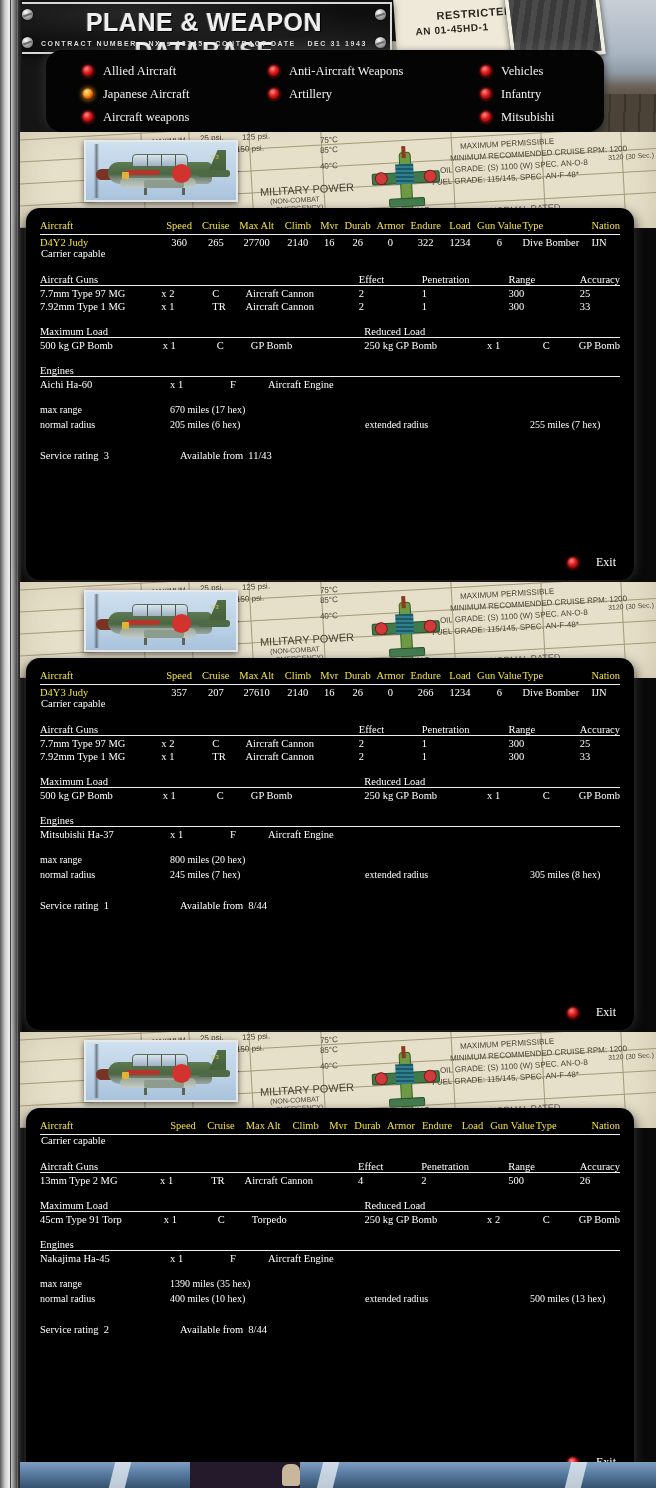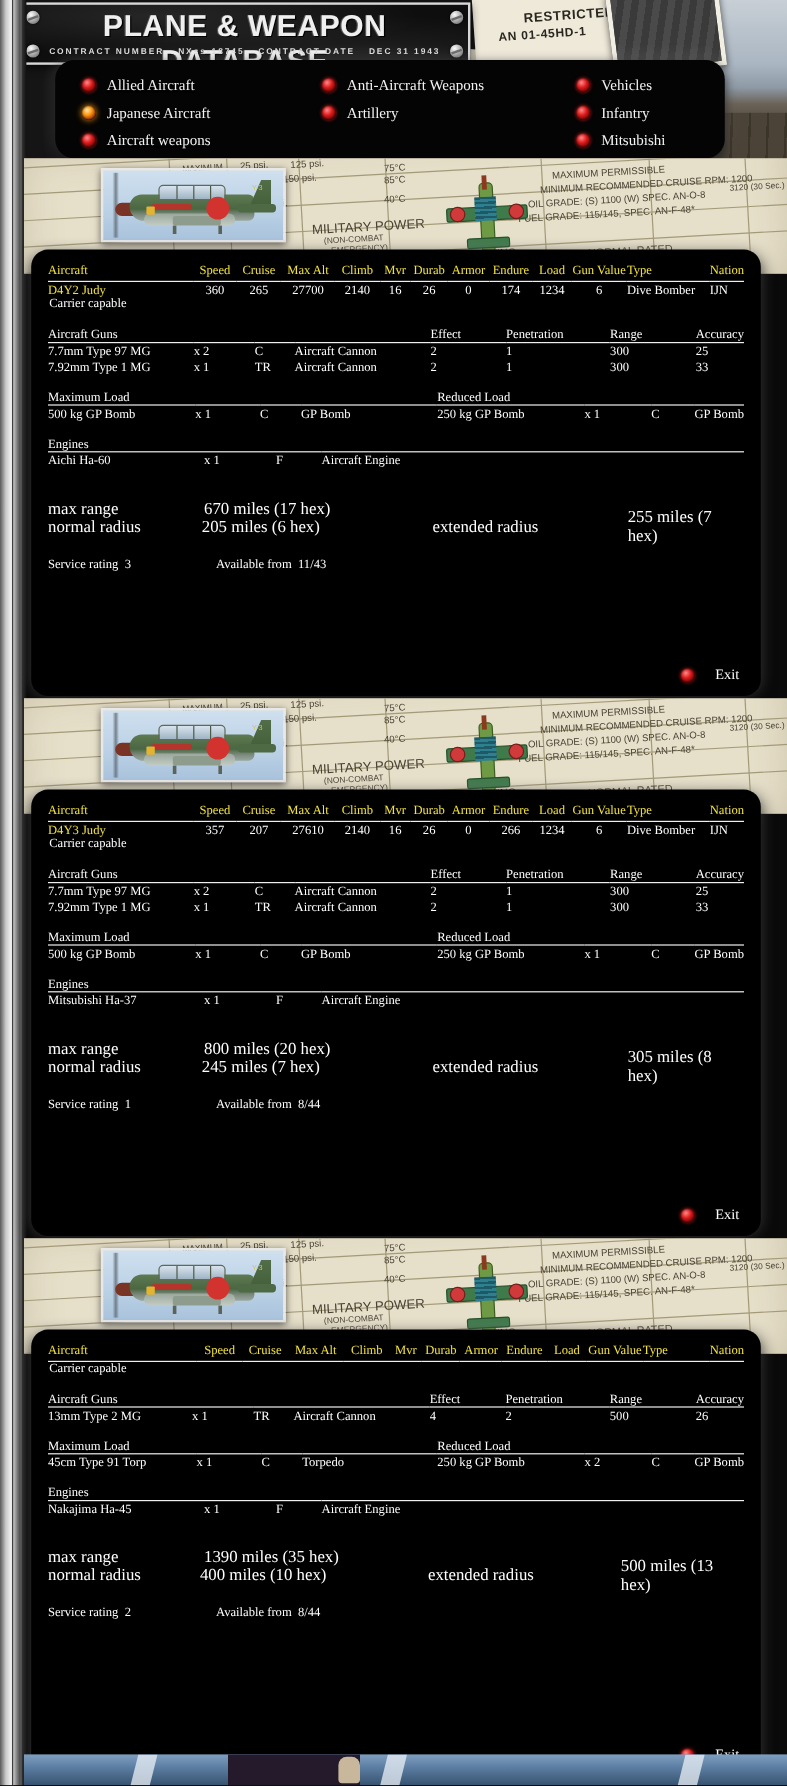--- a/index.html
+++ b/index.html
@@ -55,21 +55,21 @@
   .screw{position:absolute;width:11px;height:11px;border-radius:50%;
     background:radial-gradient(circle at 35% 30%,#fbfbfb,#9a9a9a 60%,#5d5d5d 100%);
     box-shadow:0 0 2px #000;}
   .screw::after{content:"";position:absolute;left:1px;top:4.5px;width:9px;height:2px;background:#6a6a6a;transform:rotate(-20deg);}
   .sc1{left:4px;top:5px;} .sc2{left:357px;top:5px;} .sc3{left:4px;top:33px;} .sc4{left:357px;top:33px;}
 
   
   .navbar{position:absolute;left:46px;top:50px;width:558px;height:82px;background:#040404;
     border-radius:16px;box-shadow:0 0 14px rgba(255,255,255,.20), 0 4px 10px rgba(0,0,0,.9);}
   .navcol{position:absolute;top:11px;}
-  .navcol.c1{left:22px;text-decoration:underline;} .navcol.c2{left:222px;} .navcol.c3{left:434px;}
+  .navcol.c1{left:36px;text-decoration:underline;} .navcol.c2{left:222px;} .navcol.c3{left:434px;}
   .navitem{display:flex;align-items:center;height:20px;margin-bottom:3px;cursor:pointer;}
   .led{width:12px;height:12px;border-radius:50%;margin-right:9px;flex:0 0 auto;
     background:radial-gradient(circle at 38% 32%,#ff8a8a 0%,#e01c1c 38%,#7a0606 72%,#2a0202 100%);
     box-shadow:0 0 3px rgba(255,40,40,.7), inset 0 0 2px #000;}
   .led.active{background:radial-gradient(circle at 38% 32%,#ffe9a8 0%,#ff9a14 36%,#a63a03 72%,#2a0a02 100%);
     box-shadow:0 0 5px rgba(255,160,30,.9), inset 0 0 2px #000;}
   .navitem span.lbl{color:#f2f2f2;font-size:12.5px;font-family:"Liberation Serif",serif;white-space:nowrap;}
 
   
   .bp{position:absolute;left:20px;width:636px;height:96px;overflow:hidden;background:#ddd6c0;}
@@ -121,21 +121,21 @@
   .hdr td{color:#f2e23c;font-size:10.5px;padding:2px 0 3px 0;white-space:nowrap;}
   .hrule{border-bottom:1px solid #efefef;}
   .row td{color:#ffffff;font-size:10.5px;padding:2px 0 0 0;white-space:nowrap;}
   .name-y{color:#f2e23c !important;}
   .sub{color:#fff;font-size:10.5px;padding-top:0;}
   .c{text-align:center;}
   .l{text-align:left;}
 
   .sect{margin-top:12px;}
 
-  .rangeblk{margin-top:27px;color:#fff;font-size:14px;}
+  .rangeblk{margin-top:12px;color:#fff;font-size:10px;}
   .rangeblk .rrow{display:flex;align-items:center;height:15px;}
   .rangeblk .k1{width:130px;} .rangeblk .v1{width:195px;} .rangeblk .k2{width:165px;} .rangeblk .v2{}
   .svcblk{margin-top:18px;color:#fff;font-size:10.5px;display:flex;}
   .svcblk .a{width:140px;}
 
   .exitbtn{position:absolute;right:18px;bottom:10px;display:flex;align-items:center;cursor:pointer;}
   .exitbtn .lbl{color:#fff;font-size:12px;margin-left:8px;}
 
   
   .bottomstrip{position:absolute;left:20px;top:1462px;width:636px;height:26px;overflow:hidden;
@@ -330,21 +330,21 @@
               </tr>
               <tr class="row">
                 <td class="l name-y">D4Y2 Judy</td>
                 <td class="c">360</td>
                 <td class="c">265</td>
                 <td class="c">27700</td>
                 <td class="c">2140</td>
                 <td class="c">16</td>
                 <td class="c">26</td>
                 <td class="c">0</td>
-                <td class="c">174</td>
+                <td class="c">322</td>
                 <td class="c">1234</td>
                 <td class="c">6</td>
                 <td class="l">Dive Bomber</td>
                 <td class="l">IJN</td>
               </tr>
               <tr>
                 <td class="sub" colspan="13">Carrier capable</td>
               </tr>
             </tbody>
           </table>

